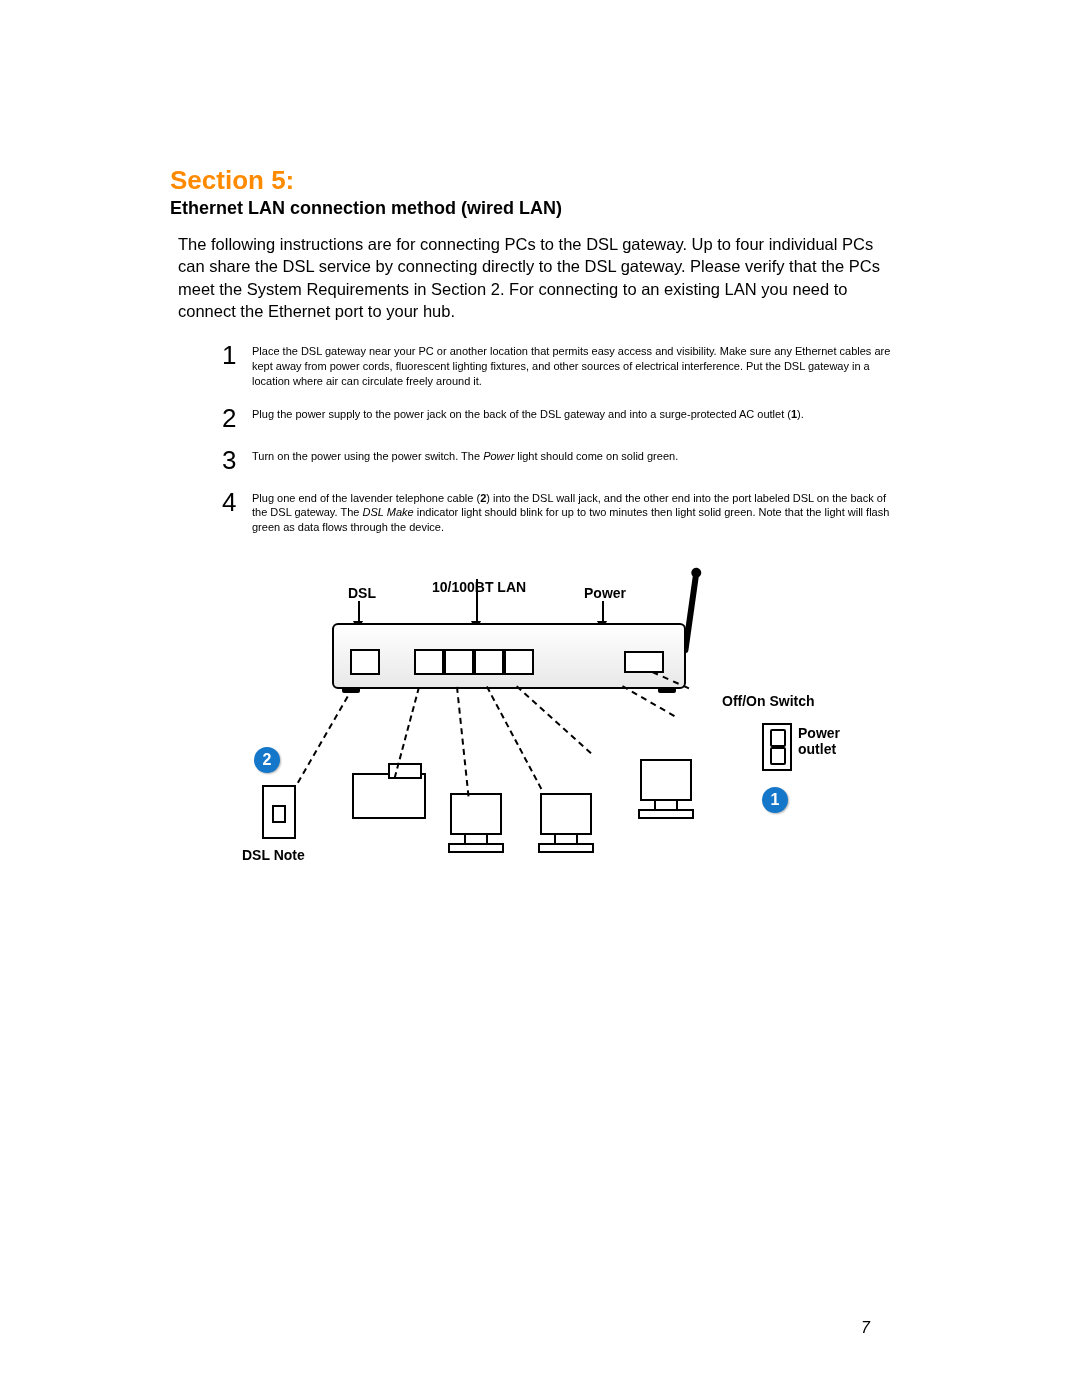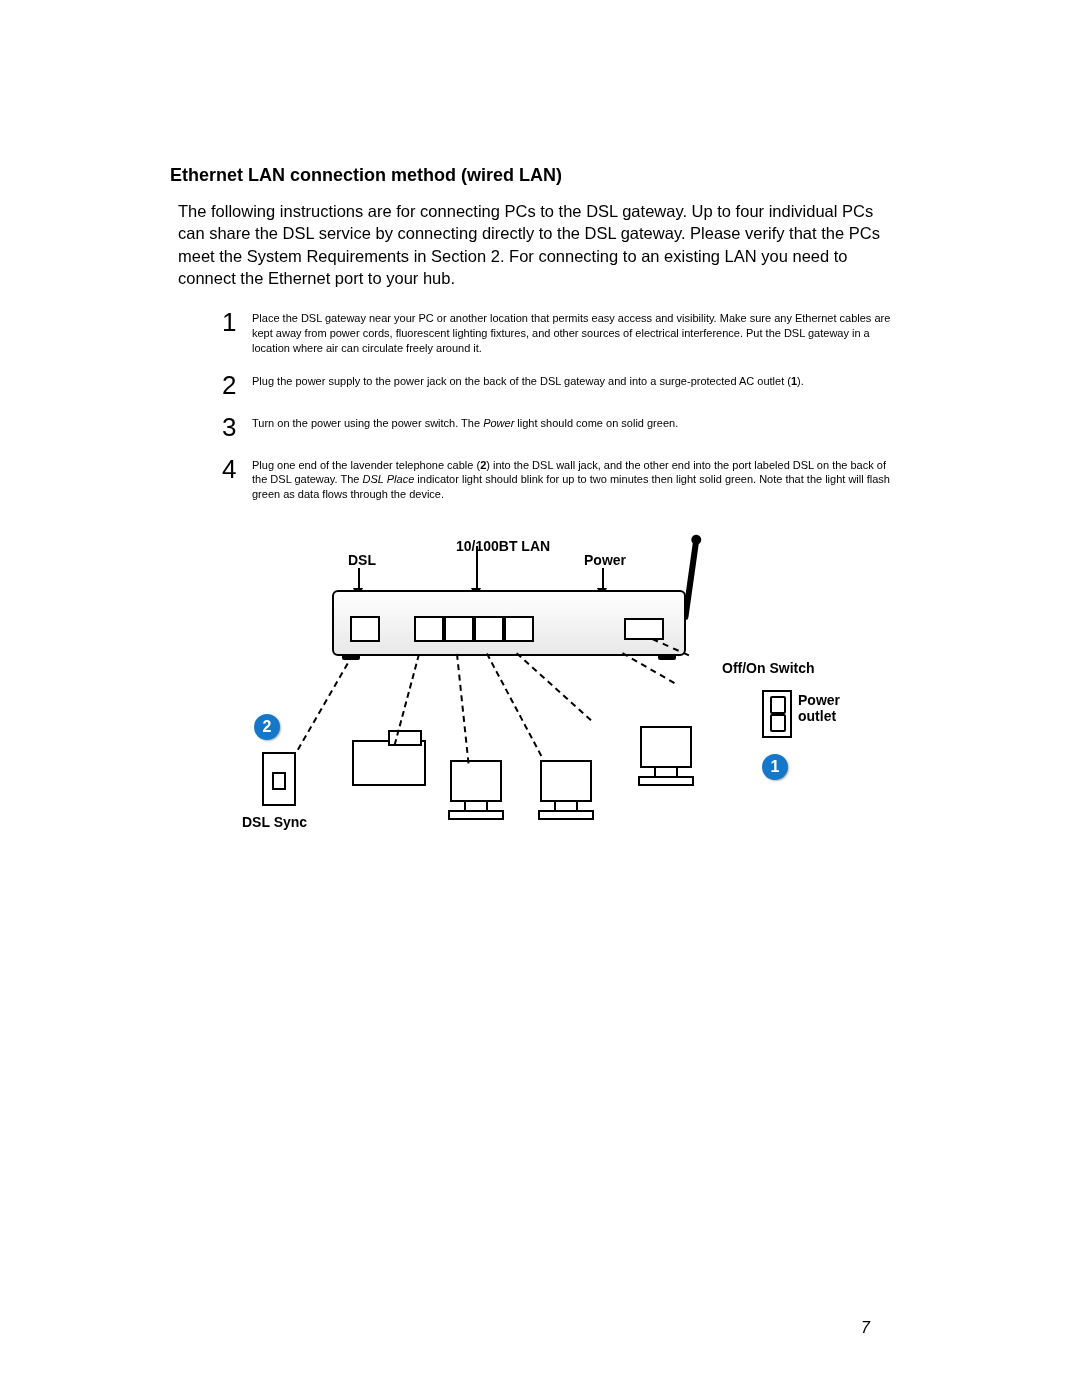--- a/index.html
+++ b/index.html
@@ -247,47 +247,48 @@
     position:absolute;
     width:2px;
     background:#000;
   }
 </style>
 </head>
 <body>
 
 <div class="page">
 
+  <h2 class="section-label">Section 5:</h2>
 
   <h3 class="sub-heading">Ethernet LAN connection method (wired LAN)</h3>
   <p class="body-para">The following instructions are for connecting PCs to the DSL gateway. Up to four individual PCs can share the DSL service by connecting directly to the DSL gateway. Please verify that the PCs meet the System Requirements in Section 2. For connecting to an existing LAN you need to connect the Ethernet port to your hub.</p>
 
   <div class="steps">
     <div class="step">
       <div class="step-num">1</div>
       <div class="step-text">Place the DSL gateway near your PC or another location that permits easy access and visibility. Make sure any Ethernet cables are kept away from power cords, fluorescent lighting fixtures, and other sources of electrical interference. Put the DSL gateway in a location where air can circulate freely around it.</div>
     </div>
     <div class="step">
       <div class="step-num">2</div>
       <div class="step-text">Plug the power supply to the power jack on the back of the DSL gateway and into a surge-protected AC outlet (<b>1</b>).</div>
     </div>
     <div class="step">
       <div class="step-num">3</div>
       <div class="step-text">Turn on the power using the power switch. The <i>Power</i> light should come on solid green.</div>
     </div>
     <div class="step">
       <div class="step-num">4</div>
-      <div class="step-text">Plug one end of the lavender telephone cable (<b>2</b>) into the DSL wall jack, and the other end into the port labeled DSL on the back of the DSL gateway. The <i>DSL Place</i> indicator light should blink for up to two minutes then light solid green. Note that the light will flash green as data flows through the device.</div>
+      <div class="step-text">Plug one end of the lavender telephone cable (<b>2</b>) into the DSL wall jack, and the other end into the port labeled DSL on the back of the DSL gateway. The <i>DSL Make</i> indicator light should blink for up to two minutes then light solid green. Note that the light will flash green as data flows through the device.</div>
     </div>
   </div>
 
 
   <div class="diagram">
 
-    <div class="dlabel" style="left:210px; top:8px;margin-left:24px;">10/100BT LAN</div>
+    <div class="dlabel" style="left:210px; top:16px;">10/100BT LAN</div>
     <div class="dlabel" style="left:126px; top:22px;">DSL</div>
     <div class="dlabel" style="left:362px; top:22px;">Power</div>
 
     <div class="arrowline" style="left:136px; top:38px; height:22px;"></div>
     <div class="arrow" style="left:131px; top:58px;"></div>
     <div class="arrowline" style="left:254px; top:16px; height:44px;"></div>
     <div class="arrow" style="left:249px; top:58px;"></div>
     <div class="arrowline" style="left:380px; top:38px; height:22px;"></div>
     <div class="arrow" style="left:375px; top:58px;"></div>
 
@@ -302,21 +303,21 @@
     </div>
 
     <div class="dlabel" style="left:500px; top:130px;">Off/On Switch</div>
     <div class="outlet" style="left:540px; top:160px;"></div>
     <div class="dlabel" style="left:576px; top:162px; font-weight:bold; white-space:pre;">Power
 outlet</div>
     <div class="callout-badge callout-1" style="left:540px; top:224px;">1</div>
 
     <div class="callout-badge callout-2" style="left:32px; top:184px;">2</div>
     <div class="wallplate" style="left:40px; top:222px;"></div>
-    <div class="dlabel" style="left:20px; top:284px;">DSL Sync</div>
+    <div class="dlabel" style="left:20px; top:284px;">DSL Note</div>
 
     <div class="printer" style="left:130px; top:210px;"></div>
     <div class="pc" style="left:220px; top:230px;">
       <div class="monitor"></div>
         <div class="stand"></div>
         <div class="base"></div>
     </div>
     <div class="pc" style="left:310px; top:230px;">
       <div class="monitor"></div>
         <div class="stand"></div>

